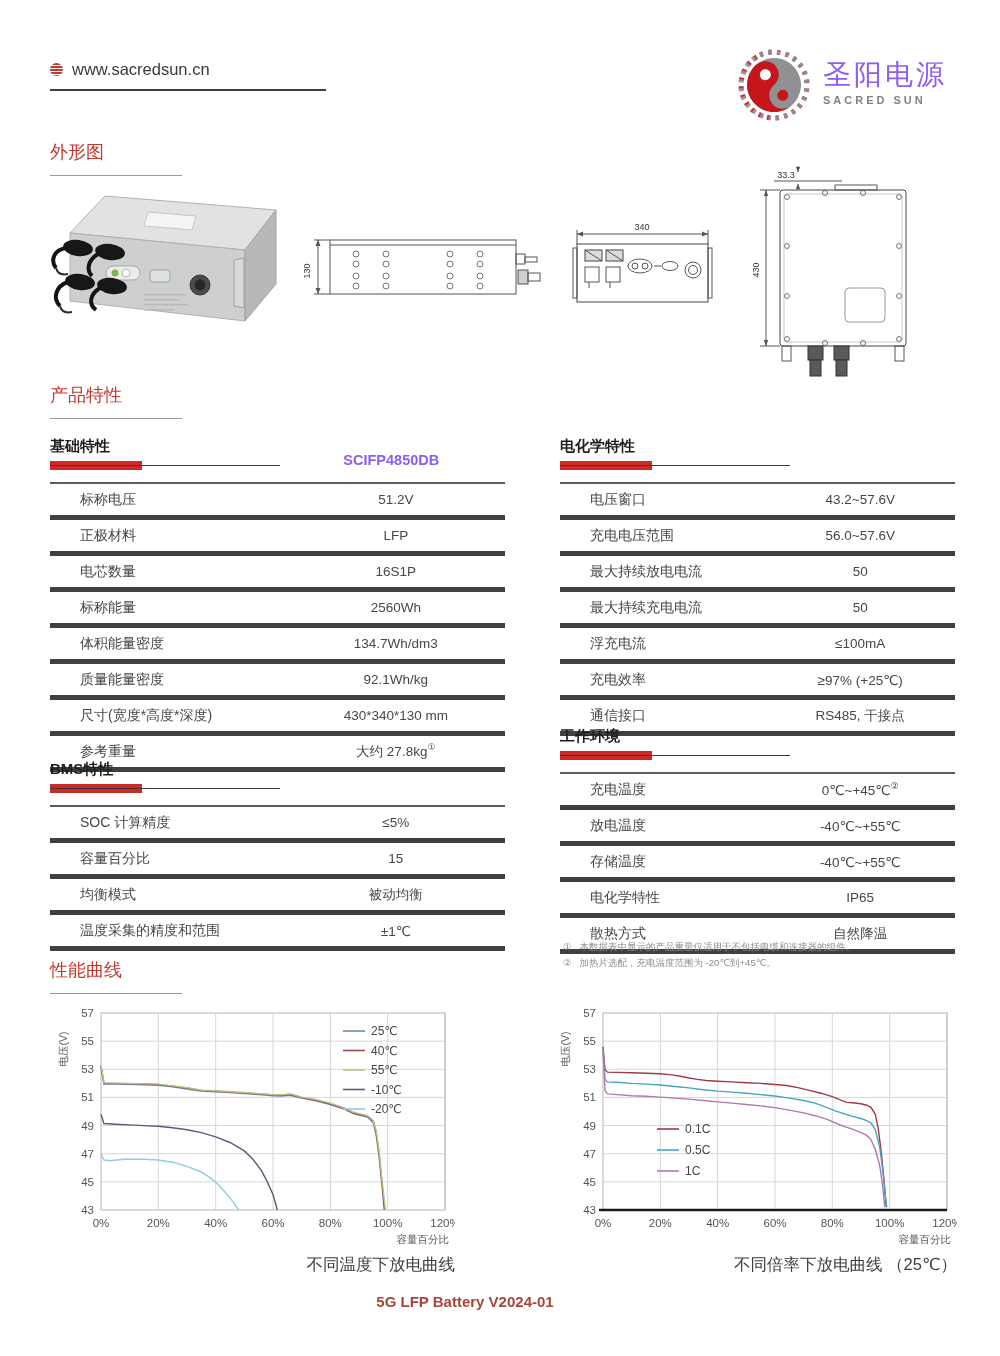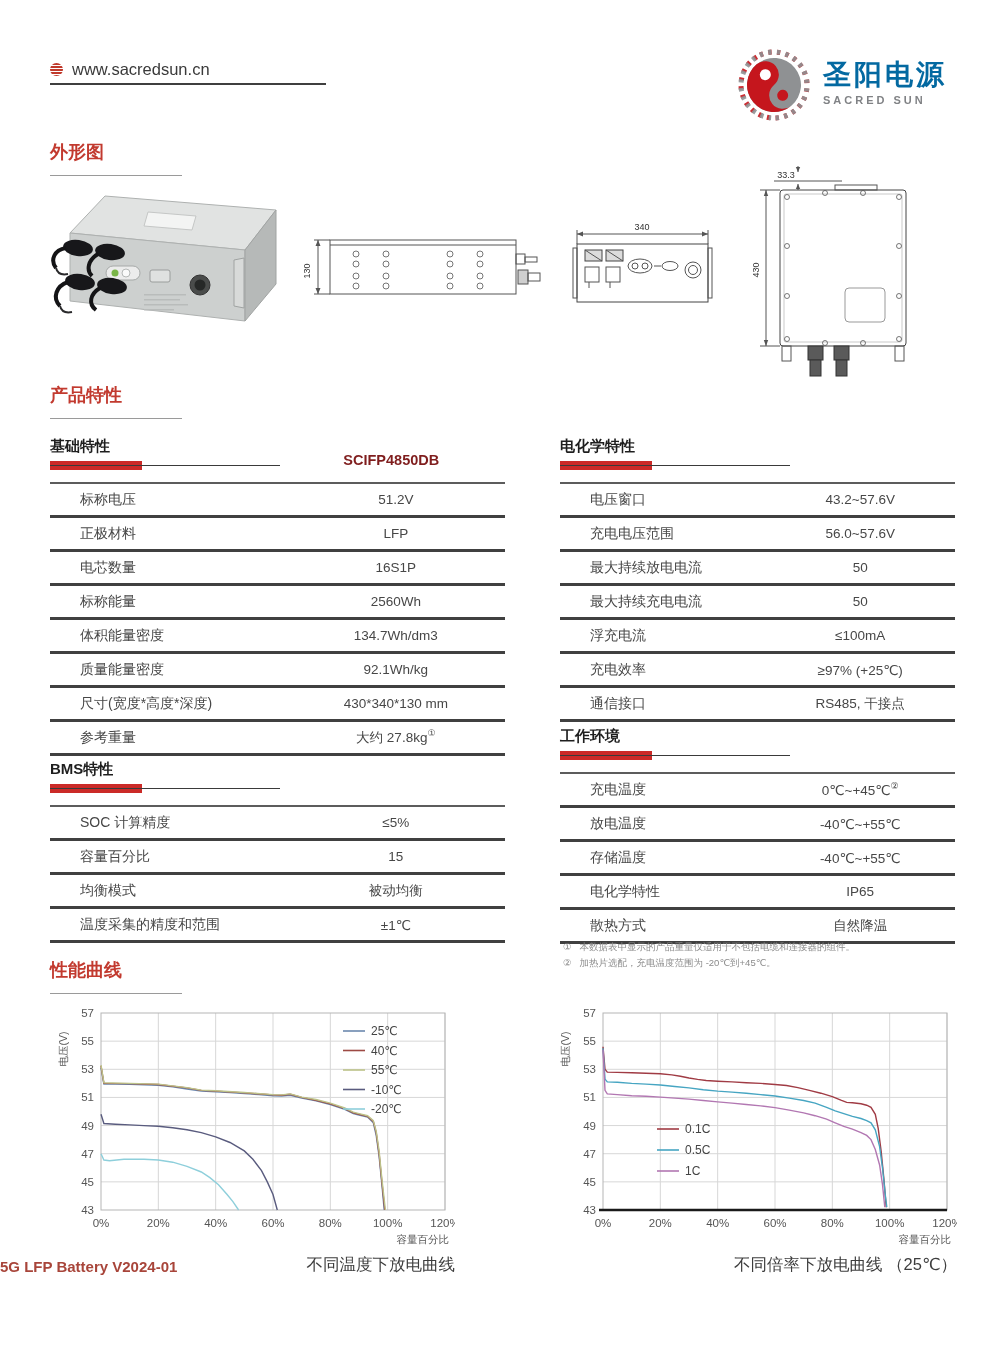--- a/index.html
+++ b/index.html
@@ -1,59 +1,59 @@
 <!DOCTYPE html>
 <html><head>
 <meta charset="utf-8">
 <style>
   html,body{margin:0;padding:0;background:#e8e8e8;}
   .page{position:relative;width:1000px;height:1356px;background:#ffffff;margin:0 auto;
         font-family:"Liberation Sans","DejaVu Sans",sans-serif;overflow:hidden;}
 
   
   .site{position:absolute;left:50px;top:60px;width:276px;display:flex;align-items:center;gap:9px;
-        padding-bottom:4px;border-bottom:2px solid #3f3f3f;font-size:16.5px;color:#3a3a3a;}
+        padding-bottom:10px;border-bottom:2px solid #3f3f3f;font-size:16.5px;color:#3a3a3a;}
   .globe{width:13px;height:13px;border-radius:50%;background:#c0392b;
          background-image:repeating-linear-gradient(#c0392b 0 2px,#ffffff 2px 3px);}
   .logo{position:absolute;left:735px;top:46px;display:flex;align-items:center;gap:10px;}
-  .logo-text .cn{font-size:28px;font-weight:bold;color:#0369a1;letter-spacing:3px;line-height:30px;}
+  .logo-text .cn{font-size:28px;font-weight:normal;color:#8b5cf6;letter-spacing:3px;line-height:30px;}
   .logo-text .en{font-size:11px;font-weight:bold;color:#808285;letter-spacing:3px;line-height:20px;}
 
   
-  .section-title{position:absolute;left:50px;color:#c23a2f;font-size:18px;font-weight:bold;}
+  .section-title{position:absolute;left:50px;color:#c23a2f;font-size:18px;font-weight:normal;}
   .section-title::after{content:"";display:block;margin-top:11px;width:132px;height:1px;background:#9a9a9a;}
 
   
   .drawing{position:absolute;}
   .dim{font-size:9px;fill:#333;}
   .thin{stroke:#555;stroke-width:1;fill:none;}
 
   
   .block{position:absolute;}
   .tbl-title{font-size:15px;font-weight:bold;color:#1e1e1e;line-height:18px;}
   .tbl-bar{position:relative;margin-top:6px;width:230px;height:9px;}
   .tbl-bar .bar{position:absolute;left:0;top:0;width:92px;height:9px;background:#cb2a27;}
   .tbl-bar .line{position:absolute;left:0;top:4px;width:230px;height:1px;background:#3a3a3a;}
   .model{position:absolute;top:15px;left:50%;width:50%;text-align:center;
-         font-size:14.5px;font-weight:bold;color:#7f1d1d;}
+         font-size:14.5px;font-weight:bold;color:#8b5cf6;}
   .tbl{margin-top:12px;border-top:2px solid #5c5c5c;}
-  .trow{display:flex;align-items:center;height:31px;border-bottom:3px solid #404040;color:#474747;}
+  .trow{display:flex;align-items:center;height:31px;border-bottom:5px solid #404040;color:#474747;}
   .tlabel{flex:0 0 52%;padding-left:30px;box-sizing:border-box;font-size:14px;}
   .tvalue{flex:1;text-align:center;font-size:13.5px;}
   .tvalue sup{font-size:9px;}
 
   
   .footnotes{position:absolute;left:563px;top:939px;width:392px;font-size:9.5px;color:#8b8b8b;line-height:16px;}
   .footnotes .fn{display:flex;gap:8px;}
 
   
   .chart{position:absolute;width:400px;height:282px;}
   .chart-title{position:absolute;left:0;right:0;top:249px;text-align:right;font-size:16.5px;color:#3d3d3d;}
 
-  .footer{position:absolute;left:0;right:70px;top:1258px;text-align:left;
+  .footer{position:absolute;left:0;right:70px;top:1293px;text-align:center;
           font-size:15px;font-weight:bold;color:#a8453a;}
 </style>
 </head>
 <body>
 
 <div class="page">
 
   <div class="site">
     <span class="globe"></span>
     <span>www.sacredsun.cn</span>

